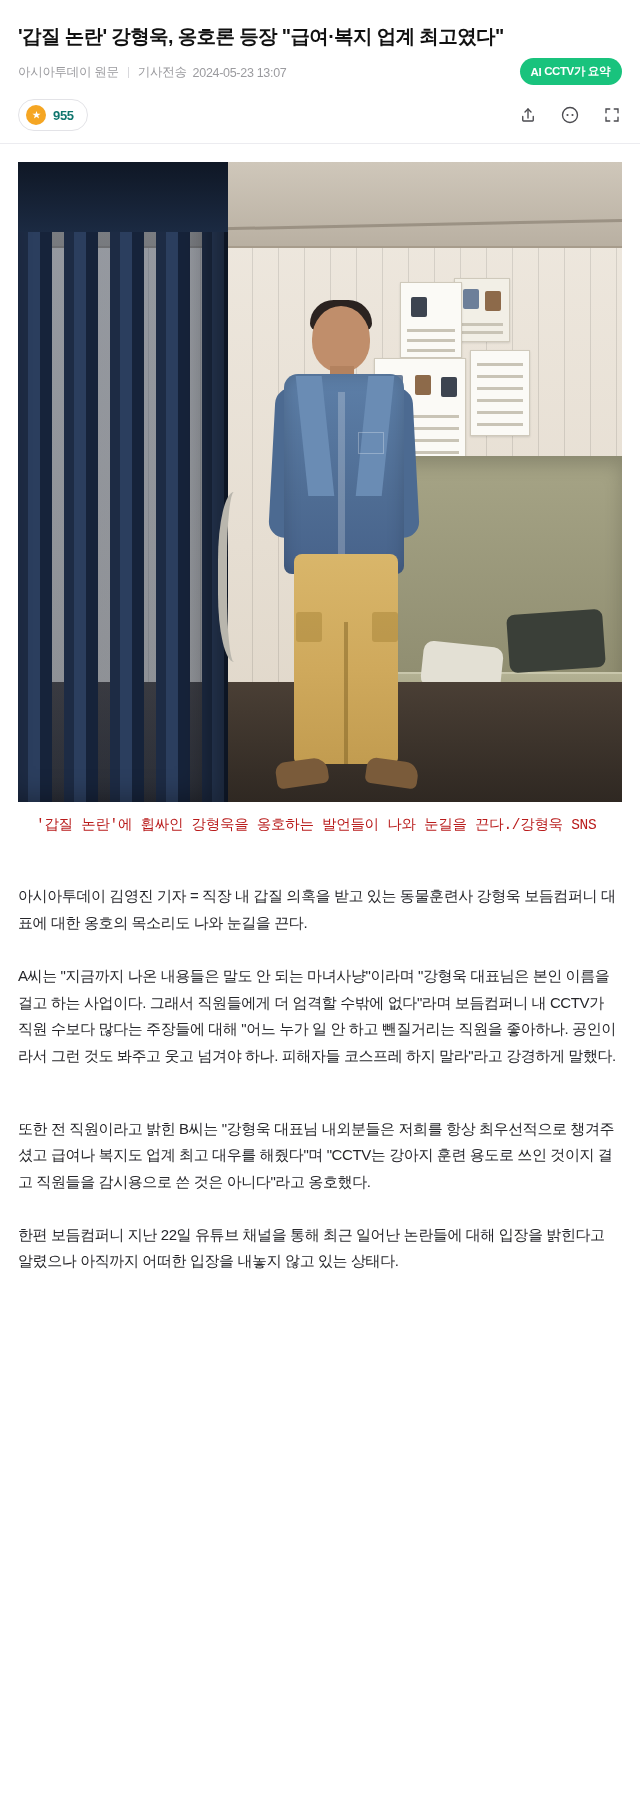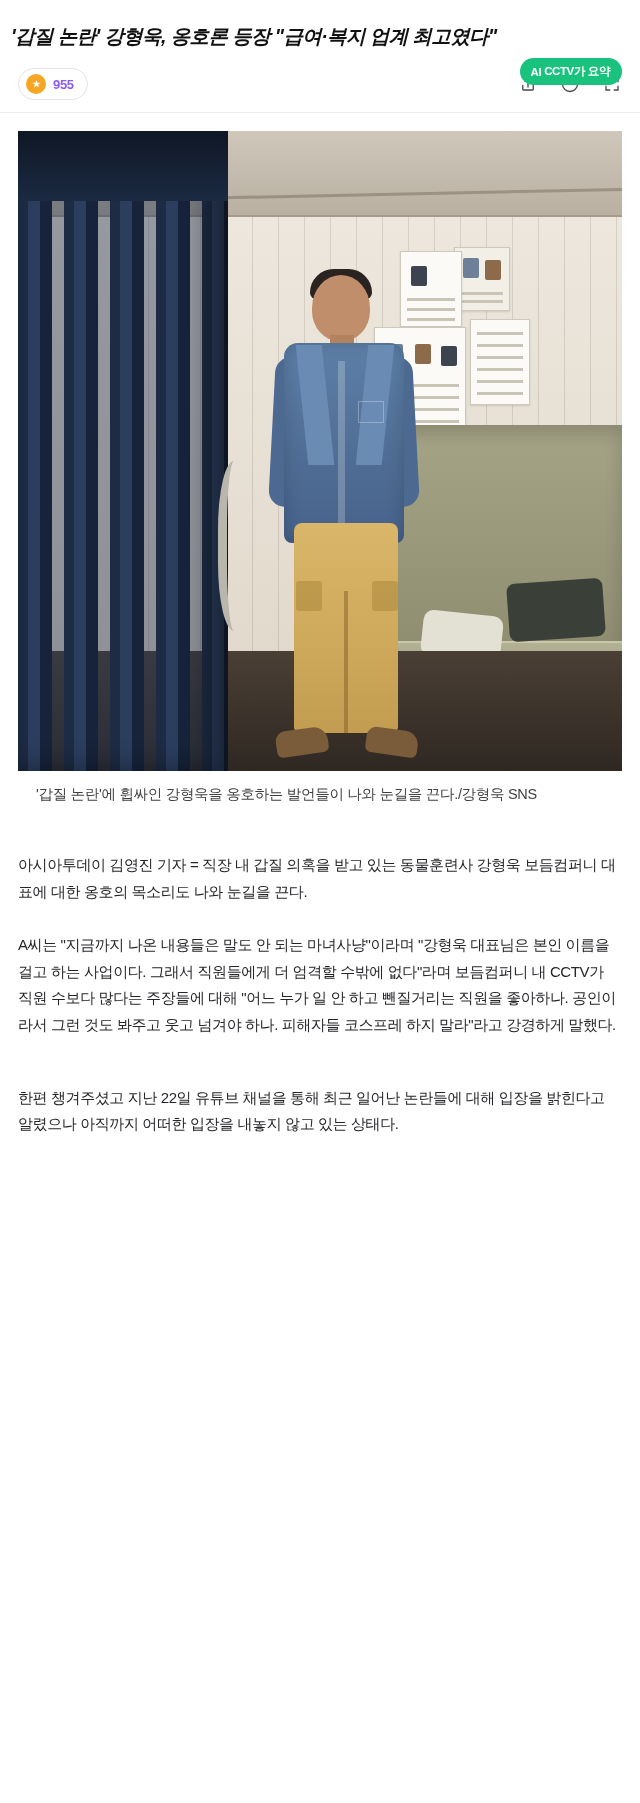--- a/index.html
+++ b/index.html
@@ -12,22 +12,21 @@
   }
   .page {
     width: 640px;
     background: #fff;
     position: relative;
     padding-bottom: 20px;
   }
 
   
   .article-head {
-    padding: 18px 18px 0 11px;
-    font-style: italic;
+    padding: 18px 18px 0 18px;
   }
   .headline {
     font-size: 19.5px;
     font-weight: bold;
     line-height: 1.45;
     letter-spacing: -0.6px;
     color: #111;
     margin: 4px 0 14px 0;
   }
   .byline {
@@ -94,21 +93,21 @@
     border-radius: 50%;
     background: #f5a623;
     color: #fff;
     font-size: 11px;
     display: flex; align-items: center; justify-content: center;
     font-weight: bold;
   }
   .reco .count {
     font-size: 13px;
     font-weight: bold;
-    color: #8b5cf6;
+    color: #0f766e;
     letter-spacing: -0.3px;
   }
   .tools {
     display: flex;
     align-items: center;
     gap: 22px;
   }
   .tool-icon {
     width: 20px; height: 20px;
     display: flex; align-items: center; justify-content: center;
@@ -283,24 +282,24 @@
   .pf-l { left: 46px; } .pf-r { left: 122px; }
   .shoe {
     position: absolute; top: 468px; width: 52px; height: 26px;
     background: #7a5b3a; border-radius: 10px 14px 6px 6px;
   }
   .shoe-l { left: 26px; transform: rotate(-8deg); }
   .shoe-r { left: 116px; transform: rotate(8deg); }
 
   .caption {
     padding: 12px 18px 0 18px;
-    font-family: Liberation Sans, sans-serif;
+    font-family: Liberation Mono, monospace;
     font-size: 14.5px;
     line-height: 1.6;
-    color: #404040;
+    color: #b91c1c;
     letter-spacing: -0.3px;
   }
 
   
   .body {
     padding: 0 18px;
   }
   .body p {
     font-size: 15px;
     line-height: 1.78;
@@ -341,20 +340,26 @@
     border-radius: 2px;
   }
 </style>
 </head>
 <body>
 
 <div class="page">
 
   <div class="article-head">
     <h1 class="headline">'갑질 논란' 강형욱, 옹호론 등장 "급여·복지 업계 최고였다"</h1>
+    <div class="byline">
+      <span class="src">아시아투데이 원문</span>
+      <span class="divider"></span>
+      <span class="sent">기사전송</span>
+      <span class="date">2024-05-23 13:07</span>
+    </div>
   </div>
 
   <button class="ai-btn">
     <span class="ai-mark">AI</span>
     <span>CCTV가 요약</span>
   </button>
 
   <div class="action-bar">
     <div class="reco">
       <span class="badge">
@@ -461,17 +466,18 @@
     <div class="caption">'갑질 논란'에 휩싸인 강형욱을 옹호하는 발언들이 나와 눈길을 끈다./강형욱 SNS</div>
   </div>
 
   <div class="body">
     <p>아시아투데이 김영진 기자 = 직장 내 갑질 의혹을 받고 있는 동물훈련사 강형욱 보듬컴퍼니 대표에 대한 옹호의 목소리도 나와 눈길을 끈다.</p>
     <p>A씨는 "지금까지 나온 내용들은 말도 안 되는 마녀사냥"이라며 "강형욱 대표님은 본인 이름을 걸고 하는 사업이다. 그래서 직원들에게 더 엄격할 수밖에 없다"라며 보듬컴퍼니 내 CCTV가 직원 수보다 많다는 주장들에 대해 "어느 누가 일 안 하고 뺀질거리는 직원을 좋아하나. 공인이라서 그런 것도 봐주고 웃고 넘겨야 하나. 피해자들 코스프레 하지 말라"라고 강경하게 말했다.</p>
   </div>
 
 
   <div class="body">
-    <p>한편 챙겨주셨고 지난 22일 유튜브 채널을 통해 최근 일어난 논란들에 대해 입장을 밝힌다고 알렸으나 아직까지 어떠한 입장을 내놓지 않고 있는 상태다.</p>
+    <p>또한 전 직원이라고 밝힌 B씨는 "강형욱 대표님 내외분들은 저희를 항상 최우선적으로 챙겨주셨고 급여나 복지도 업계 최고 대우를 해줬다"며 "CCTV는 강아지 훈련 용도로 쓰인 것이지 결고 직원들을 감시용으로 쓴 것은 아니다"라고 옹호했다.</p>
+    <p>한편 보듬컴퍼니 지난 22일 유튜브 채널을 통해 최근 일어난 논란들에 대해 입장을 밝힌다고 알렸으나 아직까지 어떠한 입장을 내놓지 않고 있는 상태다.</p>
   </div>
 
   <div class="scroll-hint"></div>
 </div>
 
 </body></html>

